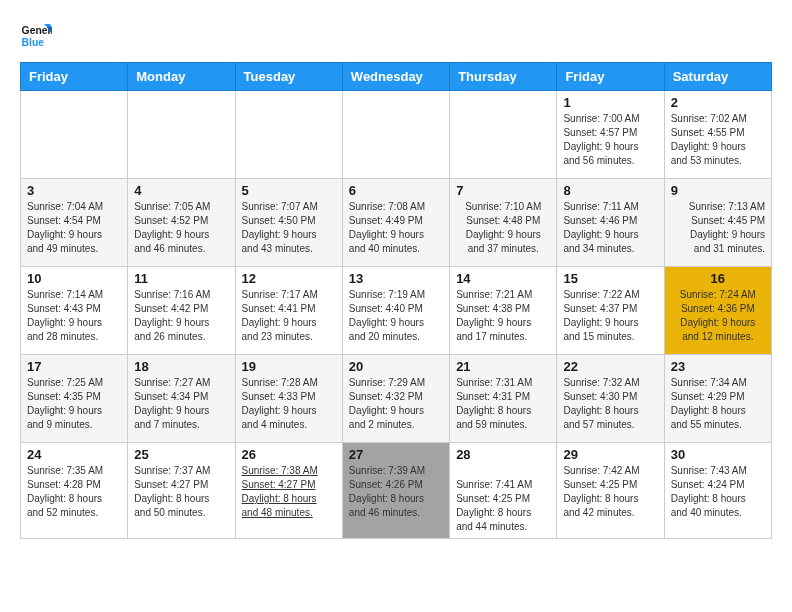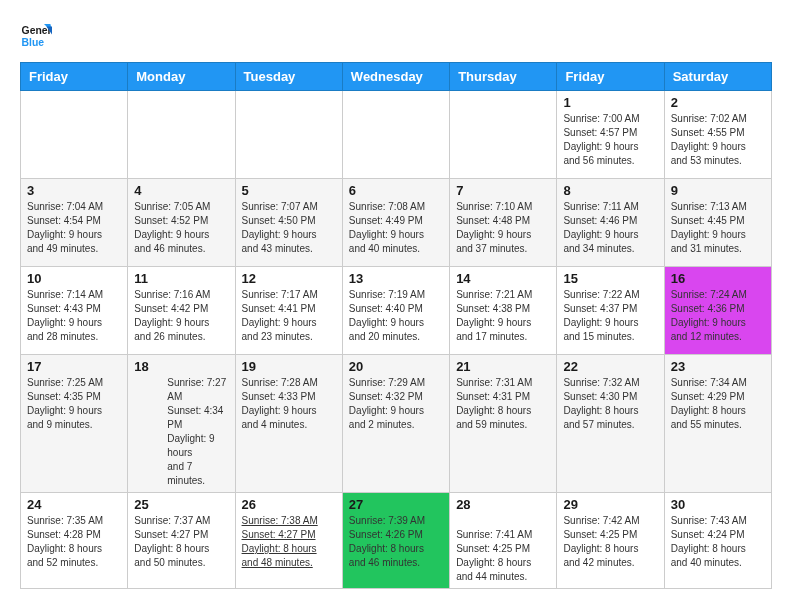--- a/index.html
+++ b/index.html
@@ -171,35 +171,35 @@
           </td>
           <td style="background: rgb(245, 245, 245);">
             <div class="day-number">6</div>
             <div class="day-info" style="white-space: pre-line;">Sunrise: 7:08 AM
 Sunset: 4:49 PM
 Daylight: 9 hours
 and 40 minutes.</div>
           </td>
           <td style="background: rgb(245, 245, 245);">
             <div class="day-number">7</div>
-            <div class="day-info" style="white-space: pre-line;">Sunrise: 7:10 AM
+            <div class="day-info" style="white-space: pre-line; text-align: center;">Sunrise: 7:10 AM
 Sunset: 4:48 PM
 Daylight: 9 hours
 and 37 minutes.</div>
           </td>
           <td style="background: rgb(245, 245, 245);">
             <div class="day-number">8</div>
             <div class="day-info" style="white-space: pre-line;">Sunrise: 7:11 AM
 Sunset: 4:46 PM
 Daylight: 9 hours
 and 34 minutes.</div>
           </td>
           <td style="background: rgb(245, 245, 245);">
             <div class="day-number">9</div>
-            <div class="day-info" style="white-space: pre-line;">Sunrise: 7:13 AM
+            <div class="day-info" style="white-space: pre-line; text-align: right;">Sunrise: 7:13 AM
 Sunset: 4:45 PM
 Daylight: 9 hours
 and 31 minutes.</div>
           </td>
         </tr>
         <tr>
           <td style="background: rgb(255, 255, 255);">
             <div class="day-number">10</div>
             <div class="day-info" style="white-space: pre-line;">Sunrise: 7:14 AM
 Sunset: 4:43 PM
@@ -234,39 +234,39 @@
 Daylight: 9 hours
 and 17 minutes.</div>
           </td>
           <td style="background: rgb(255, 255, 255);">
             <div class="day-number">15</div>
             <div class="day-info" style="white-space: pre-line;">Sunrise: 7:22 AM
 Sunset: 4:37 PM
 Daylight: 9 hours
 and 15 minutes.</div>
           </td>
-          <td style="background: #d946ef;">
+          <td style="background: #eab308; text-align: center;">
             <div class="day-number">16</div>
             <div class="day-info" style="white-space: pre-line;">Sunrise: 7:24 AM
 Sunset: 4:36 PM
 Daylight: 9 hours
 and 12 minutes.</div>
           </td>
         </tr>
         <tr>
           <td style="background: rgb(245, 245, 245);">
             <div class="day-number">17</div>
             <div class="day-info" style="white-space: pre-line;">Sunrise: 7:25 AM
 Sunset: 4:35 PM
 Daylight: 9 hours
 and 9 minutes.</div>
           </td>
           <td style="background: rgb(245, 245, 245);">
             <div class="day-number">18</div>
-            <div class="day-info" style="white-space: pre-line; margin-left: 33px;">Sunrise: 7:27 AM
+            <div class="day-info" style="white-space: pre-line;">Sunrise: 7:27 AM
 Sunset: 4:34 PM
 Daylight: 9 hours
 and 7 minutes.</div>
           </td>
           <td style="background: rgb(245, 245, 245);">
             <div class="day-number">19</div>
             <div class="day-info" style="white-space: pre-line;">Sunrise: 7:28 AM
 Sunset: 4:33 PM
 Daylight: 9 hours
 and 4 minutes.</div>
@@ -315,21 +315,21 @@
 Daylight: 8 hours
 and 50 minutes.</div>
           </td>
           <td style="background: rgb(255, 255, 255);">
             <div class="day-number">26</div>
             <div class="day-info" style="white-space: pre-line; text-decoration: underline;">Sunrise: 7:38 AM
 Sunset: 4:27 PM
 Daylight: 8 hours
 and 48 minutes.</div>
           </td>
-          <td style="background: #22c55e;">
+          <td style="background: #a3a3a3;">
             <div class="day-number">27</div>
             <div class="day-info" style="white-space: pre-line;">Sunrise: 7:39 AM
 Sunset: 4:26 PM
 Daylight: 8 hours
 and 46 minutes.</div>
           </td>
           <td style="background: rgb(255, 255, 255);">
             <div class="day-number">28</div>
             <div class="day-info" style="white-space: pre-line; margin-top: 16px;">Sunrise: 7:41 AM
 Sunset: 4:25 PM

